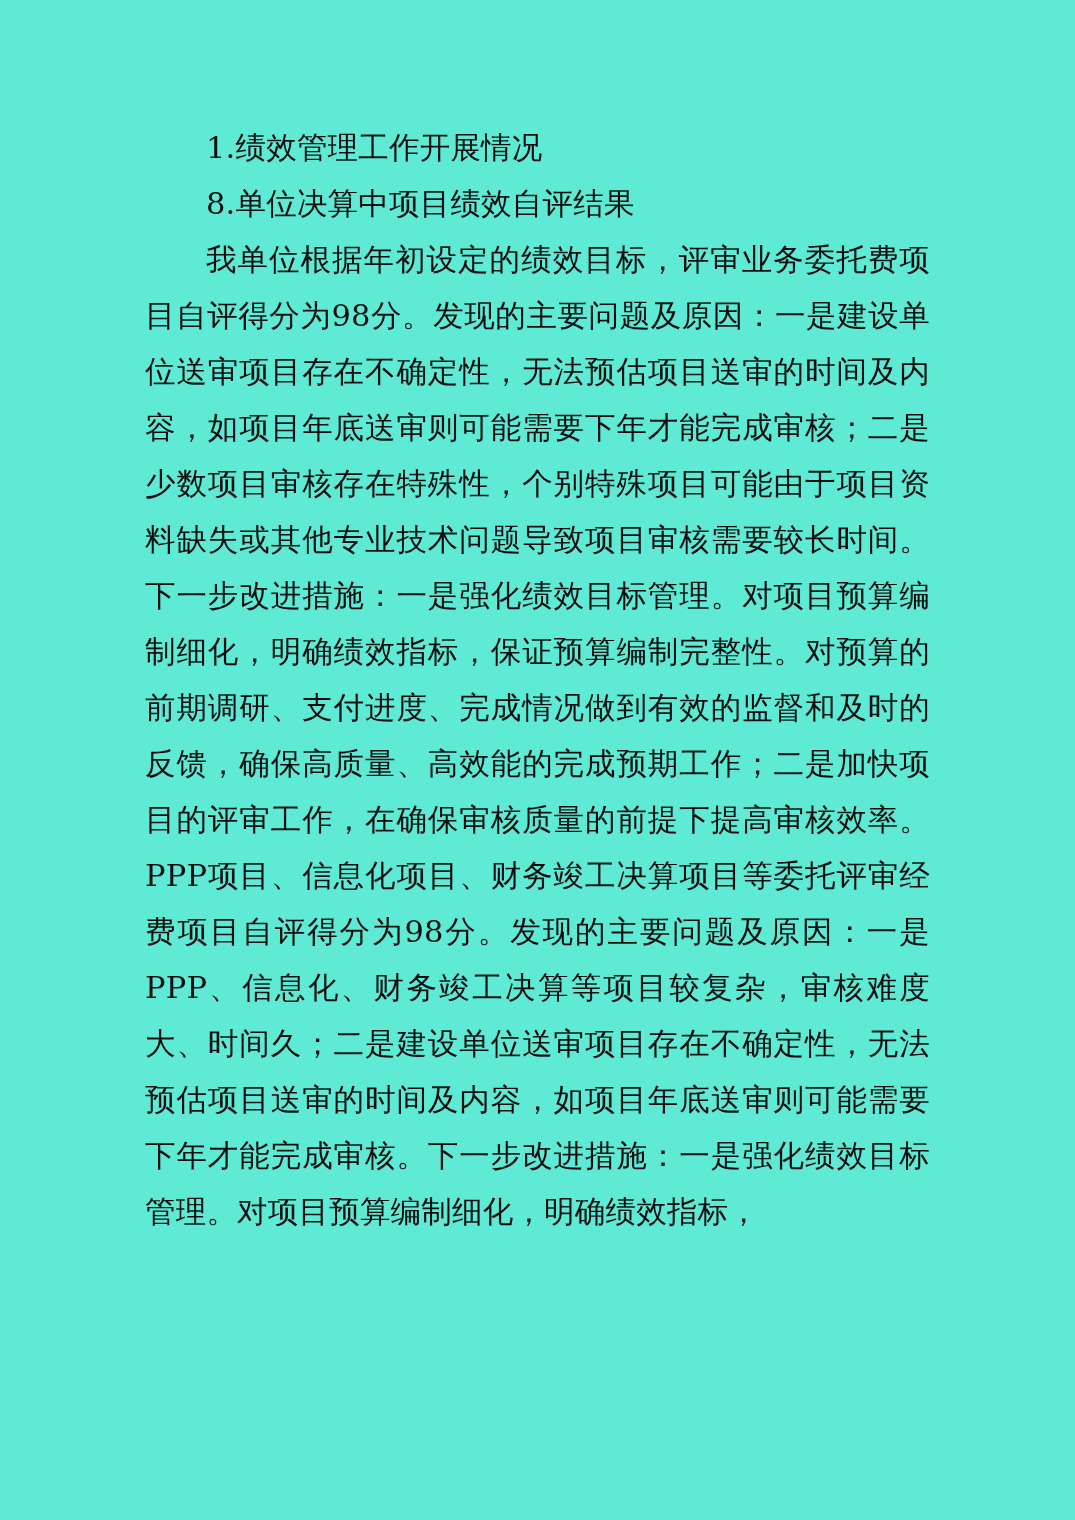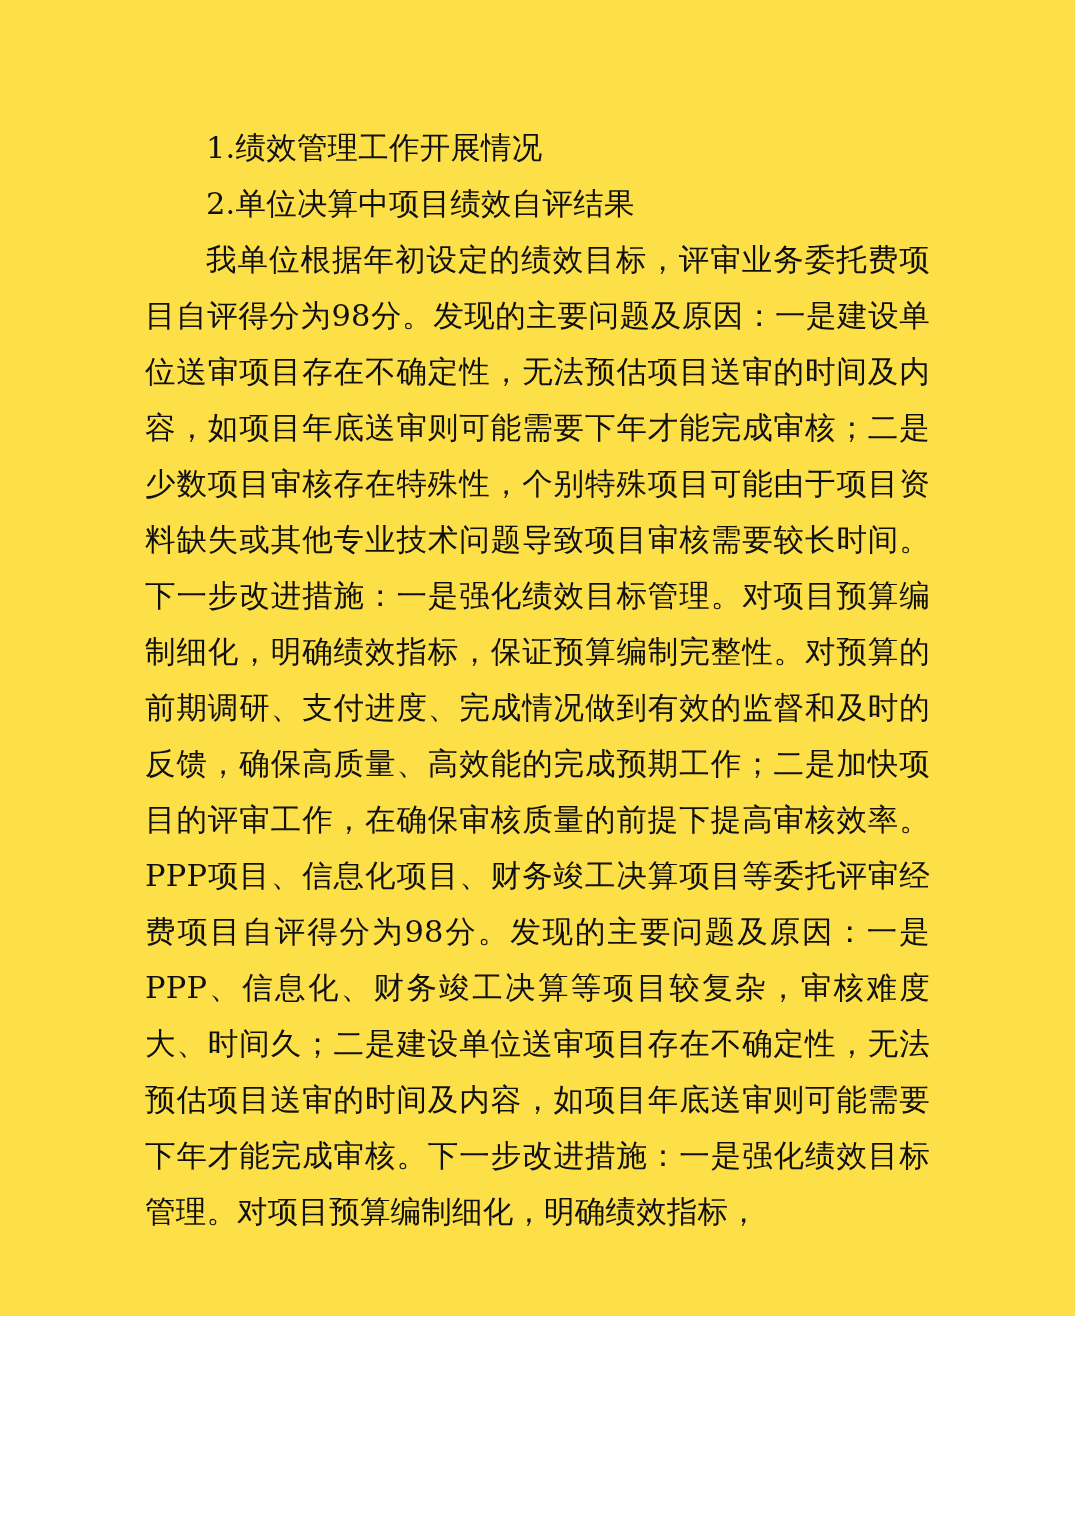--- a/index.html
+++ b/index.html
@@ -10,24 +10,24 @@
   body {
     width: 1075px;
     height: 1520px;
     overflow: hidden;
     font-family: "DejaVu Serif", "Liberation Serif", serif;
     color: #101010;
   }
   .page {
     position: relative;
     width: 1075px;
-    height: 1316px;
+    height: 1520px;
     box-sizing: border-box;
     padding: 120px 145px 60px 145px;
-    background: #fde047;
+    background: #5eead4;
   }
   .doc-body {
     font-size: 30.5px;
     line-height: 56px;
     text-align: justify;
     text-justify: inter-ideograph;
     letter-spacing: 0.2px;
   }
   p {
     margin: 0;
@@ -37,16 +37,16 @@
   .heading-line {
     text-indent: 2em;
   }
 </style>
 </head>
 <body>
 
 <div class="page">
   <div class="doc-body">
     <p class="heading-line">1.绩效管理工作开展情况</p>
-    <p class="heading-line">2.单位决算中项目绩效自评结果</p>
+    <p class="heading-line">8.单位决算中项目绩效自评结果</p>
     <p>我单位根据年初设定的绩效目标，评审业务委托费项目自评得分为98分。发现的主要问题及原因：一是建设单位送审项目存在不确定性，无法预估项目送审的时间及内容，如项目年底送审则可能需要下年才能完成审核；二是少数项目审核存在特殊性，个别特殊项目可能由于项目资料缺失或其他专业技术问题导致项目审核需要较长时间。下一步改进措施：一是强化绩效目标管理。对项目预算编制细化，明确绩效指标，保证预算编制完整性。对预算的前期调研、支付进度、完成情况做到有效的监督和及时的反馈，确保高质量、高效能的完成预期工作；二是加快项目的评审工作，在确保审核质量的前提下提高审核效率。PPP项目、信息化项目、财务竣工决算项目等委托评审经费项目自评得分为98分。发现的主要问题及原因：一是PPP、信息化、财务竣工决算等项目较复杂，审核难度大、时间久；二是建设单位送审项目存在不确定性，无法预估项目送审的时间及内容，如项目年底送审则可能需要下年才能完成审核。下一步改进措施：一是强化绩效目标管理。对项目预算编制细化，明确绩效指标，</p>
   </div>
 </div>
 
 </body></html>

